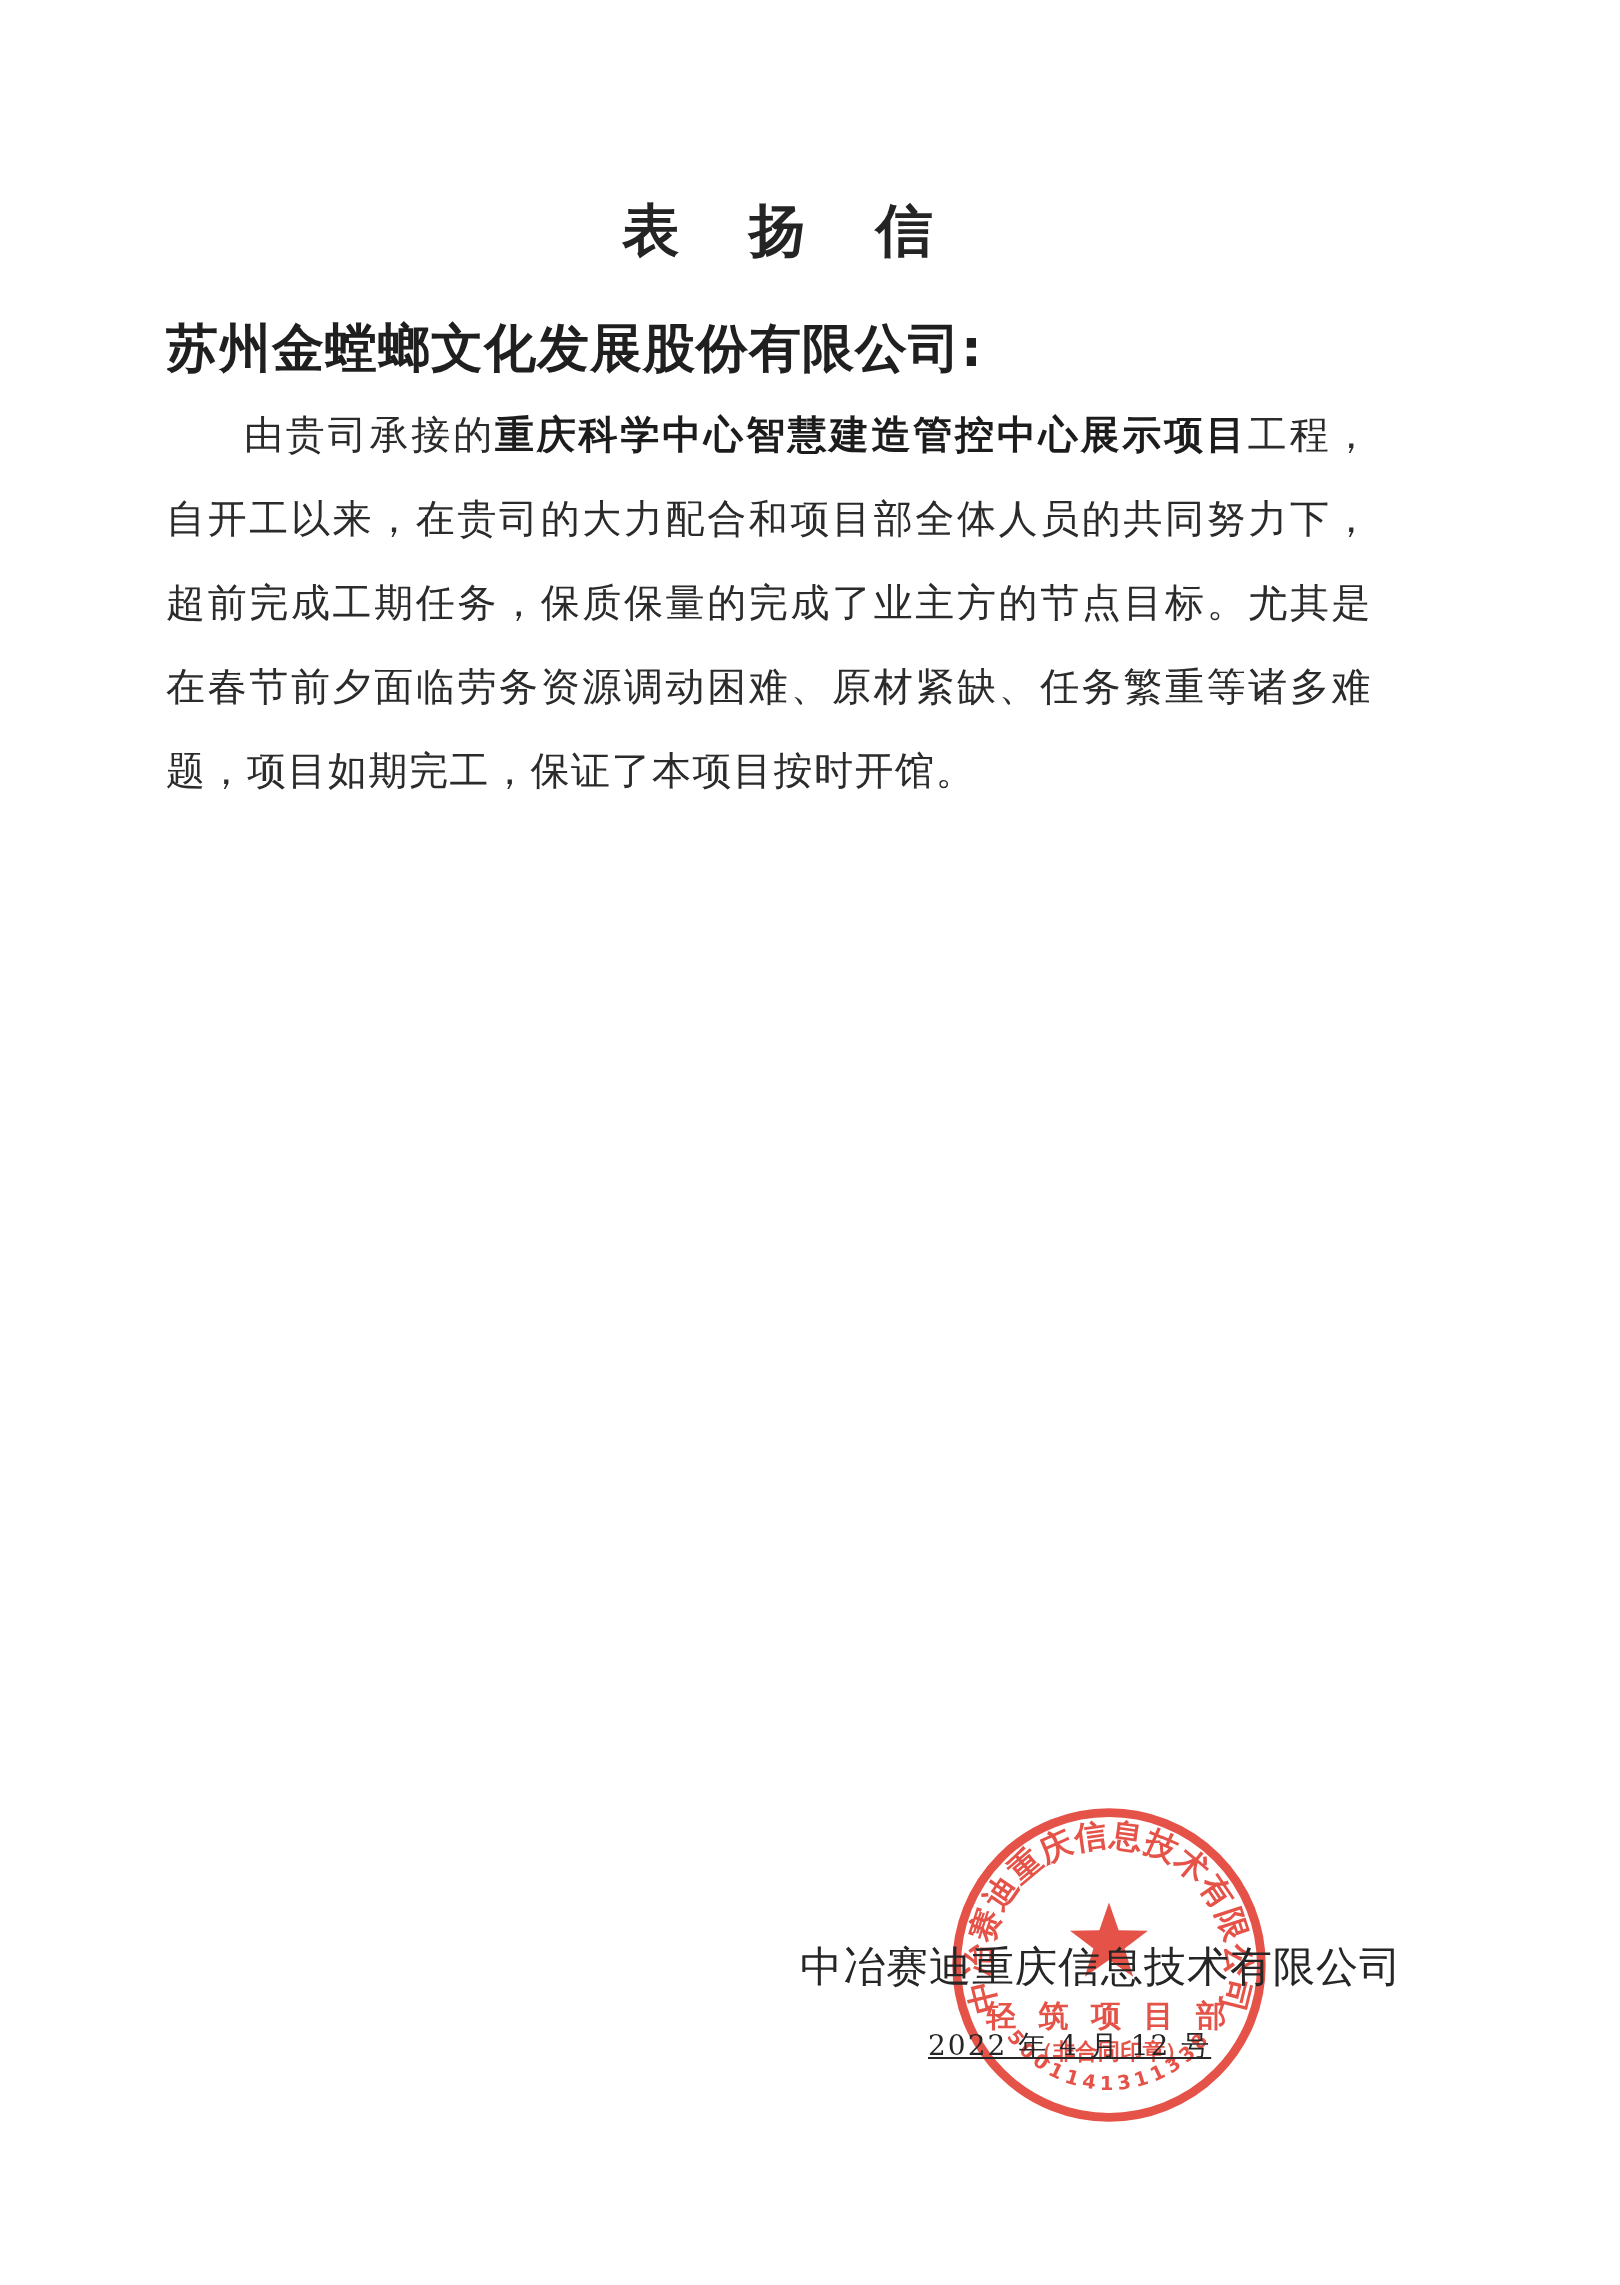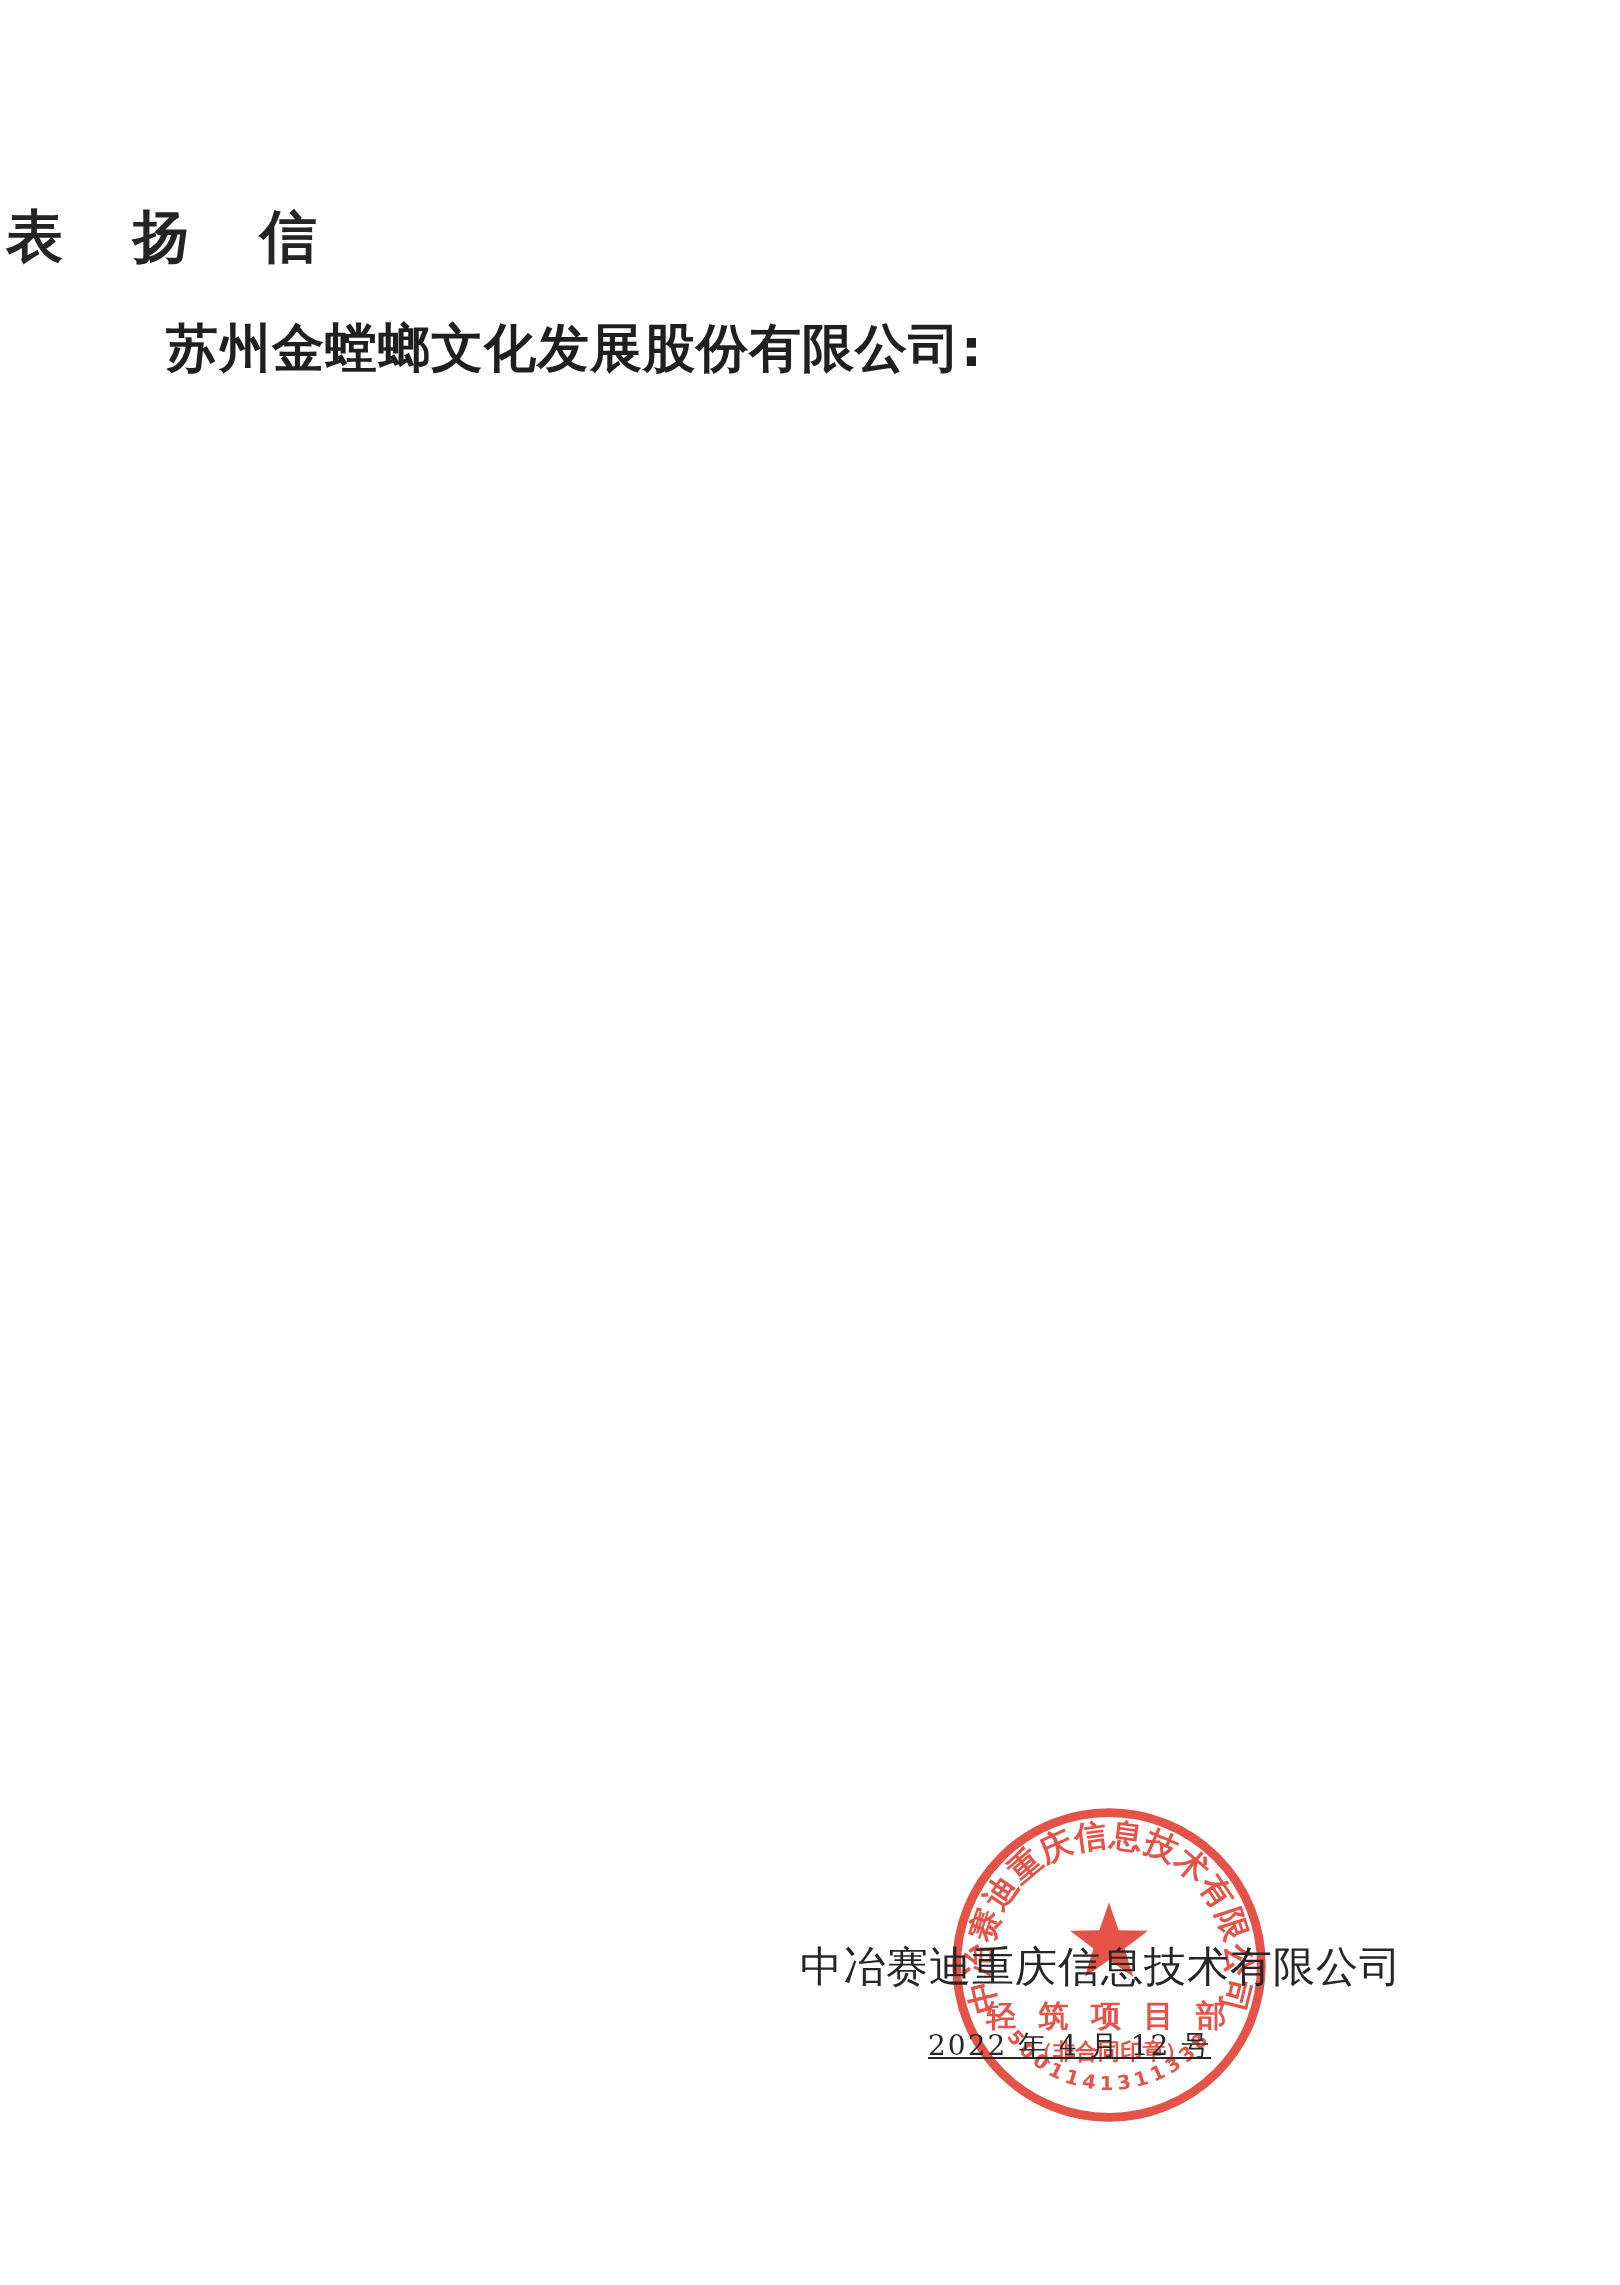--- a/index.html
+++ b/index.html
@@ -8,26 +8,27 @@
     width:1621px;height:2286px;
     margin:0 auto;
     background:#ffffff;
     overflow:hidden;
     font-family:"DejaVu Serif", serif;
     color:#2b2b2b;
   }
   .title{
     position:absolute;
     left:0;top:193px;width:1580px;
+    text-align:center;
     font-family:"DejaVu Sans", sans-serif;
     font-size:57px;
     font-weight:700;
     letter-spacing:25px;
     color:#242424;
-    margin:6px;
+    margin:0;
   }
   .salutation{
     position:absolute;
     left:166px;top:314px;
     font-family:"DejaVu Sans", sans-serif;
     font-size:52px;
     font-weight:700;
     color:#1f1f1f;
     letter-spacing:1px;
   }
@@ -79,20 +80,21 @@
 </head>
 <body>
 
 <div class="page">
 
   <h1 class="title">表 扬 信</h1>
 
   <div class="salutation">苏州金螳螂文化发展股份有限公司:</div>
 
   <div class="body-text">
+      <p class="para"><span>由贵司承接的</span><span class="seg-bold">重庆科学中心智慧建造管控中心展示项目</span><span>工程，自开工以来，在贵司的大力配合和项目部全体人员的共同努力下，超前完成工期任务，保质保量的完成了业主方的节点目标。尤其是在春节前夕面临劳务资源调动困难、原材紧缺、任务繁重等诸多难题，项目如期完工，保证了本项目按时开馆。</span></p>
     </div>
 
   <svg class="stamp" viewBox="0 0 340 340" xmlns="http://www.w3.org/2000/svg">
     <defs>
       <path id="ringPath" d="M 53.3 205.7 A 122 122 0 1 1 286.7 205.7" fill="none"></path>
       <path id="serialPath" d="M 65.1 243.4 A 128 128 0 0 0 274.9 243.4" fill="none"></path>
     </defs>
     <circle cx="170" cy="170" r="156" fill="none" stroke="#e4453a" stroke-width="9"></circle>
     <polygon fill="#e4453a" points="170,106 179.9,134.4 209.9,135.0 186.0,153.2 194.7,182.0 170,164.8 145.3,182.0 154.0,153.2 130.1,135.0 160.1,134.4"></polygon>
     <text font-size="33" font-weight="700" fill="#e4453a" letter-spacing="1">

